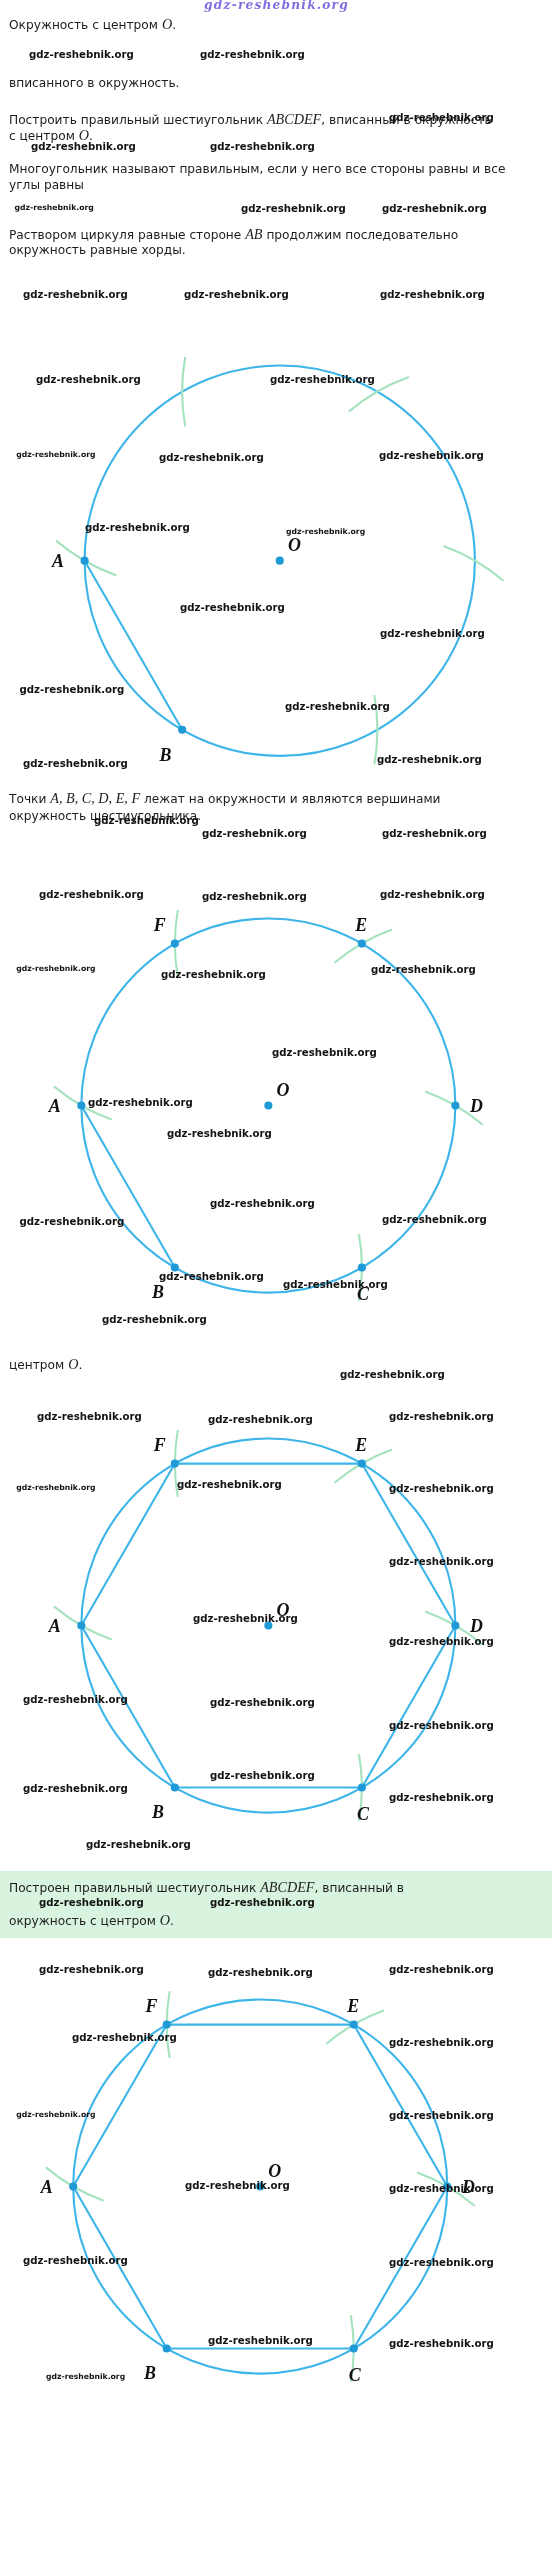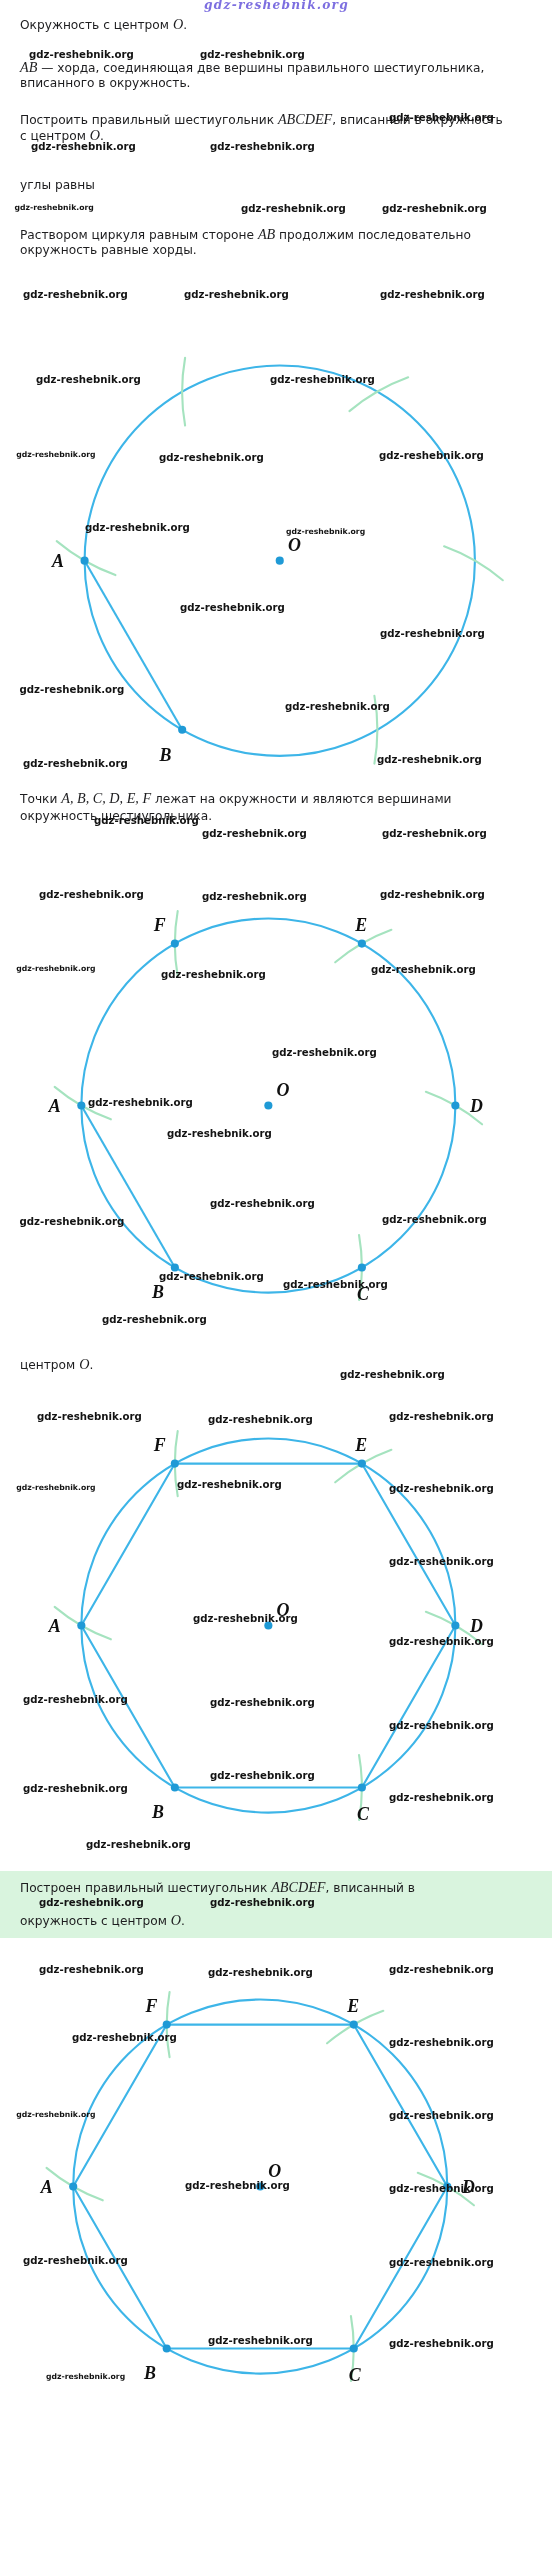--- a/index.html
+++ b/index.html
@@ -1,49 +1,49 @@
 <!DOCTYPE html>
 <html style="font-size:13px"><head>
 <meta charset="utf-8">
 <style>
   html,body{margin:0;padding:0;background:#ffffff;}
   .page{position:relative;width:553px;height:2576px;background:#ffffff;overflow:hidden;
         font-family:"DejaVu Sans","Liberation Sans",sans-serif;color:#1d1d1f;}
   .brand{position:absolute;top:-1.6px;left:50%;transform:translateX(-50%);z-index:4;
          font-family:"DejaVu Serif","Liberation Serif",serif;font-style:italic;font-weight:700;
          font-size:12.2px;letter-spacing:1.2px;color:#7d6fe0;white-space:nowrap;}
-  .tline{position:absolute;left:20px;z-index:2;font-size:12.2px;line-height:16.3px;white-space:nowrap;}
+  .tline{position:absolute;left:9px;z-index:2;font-size:12.2px;line-height:16.3px;white-space:nowrap;}
   .m{font-family:"Liberation Serif",serif;font-style:italic;font-size:14.2px;line-height:16.3px;}
   .hl{position:absolute;left:0;top:1871px;width:553px;height:67px;background:#d9f4de;z-index:0;}
   .fig{position:absolute;left:0;z-index:1;}
   .wm-layer{position:absolute;left:0;top:0;width:553px;height:2576px;z-index:3;pointer-events:none;}
   .wm{position:absolute;color:#131313;font-weight:700;font-size:10.2px;white-space:nowrap;
       font-family:"DejaVu Sans","Liberation Sans",sans-serif;}
   .wm.s{font-size:7.7px;font-weight:600;}
 </style>
 </head>
 <body>
 
 <div class="page">
 
   <div class="brand">gdz-reshebnik.org</div>
 
   <div class="hl"></div>
 
   <div class="tline" style="top:16.3px"><span>Окружность с центром </span><i class="m">O</i><span>.</span></div>
 
-  <div class="tline" style="top:59px"><i class="m">AB</i><span> — хорда, соединяющая две вершины правильного шестиугольника,</span></div>
   <div class="tline" style="top:75px"><span>вписанного в окружность.</span></div>
 
   <div class="tline" style="top:111px"><span>Построить правильный шестиугольник </span><i class="m">ABCDEF</i><span>, вписанный в окружность</span></div>
   <div class="tline" style="top:127px"><span>с центром </span><i class="m">O</i><span>.</span></div>
 
+  <div class="tline" style="top:161px"><span>Многоугольник называют правильным, если у него все стороны равны и все</span></div>
   <div class="tline" style="top:177px"><span>углы равны</span></div>
 
-  <div class="tline" style="top:226px"><span>Раствором циркуля равным стороне </span><i class="m">AB</i><span> продолжим последовательно</span></div>
+  <div class="tline" style="top:226px"><span>Раствором циркуля равные стороне </span><i class="m">AB</i><span> продолжим последовательно</span></div>
   <div class="tline" style="top:242px"><span>окружность равные хорды.</span></div>
 
   <div class="fig" style="top: 333px;"><svg width="553" height="457" viewBox="0 0 680 562">
         <circle cx="344" cy="280" r="240" fill="none" stroke="#3db5e8" stroke-width="2.6"></circle>
         <path d="M 460.4 446.2 A 240 240 0 0 1 460.4 529.5" fill="none" stroke="#a5e3bf" stroke-width="2.6" stroke-linecap="round"></path>
         <path d="M 546.1 262.3 A 240 240 0 0 1 618.3 304.0" fill="none" stroke="#a5e3bf" stroke-width="2.6" stroke-linecap="round"></path>
         <path d="M 429.7 96.1 A 240 240 0 0 1 501.9 54.5" fill="none" stroke="#a5e3bf" stroke-width="2.6" stroke-linecap="round"></path>
         <path d="M 227.6 113.8 A 240 240 0 0 1 227.6 30.5" fill="none" stroke="#a5e3bf" stroke-width="2.6" stroke-linecap="round"></path>
         <path d="M 141.9 297.7 A 240 240 0 0 1 69.7 256.0" fill="none" stroke="#a5e3bf" stroke-width="2.6" stroke-linecap="round"></path>
         <line x1="104" y1="280" x2="224" y2="487.8460969082653" stroke="#3db5e8" stroke-width="2.6"></line>

